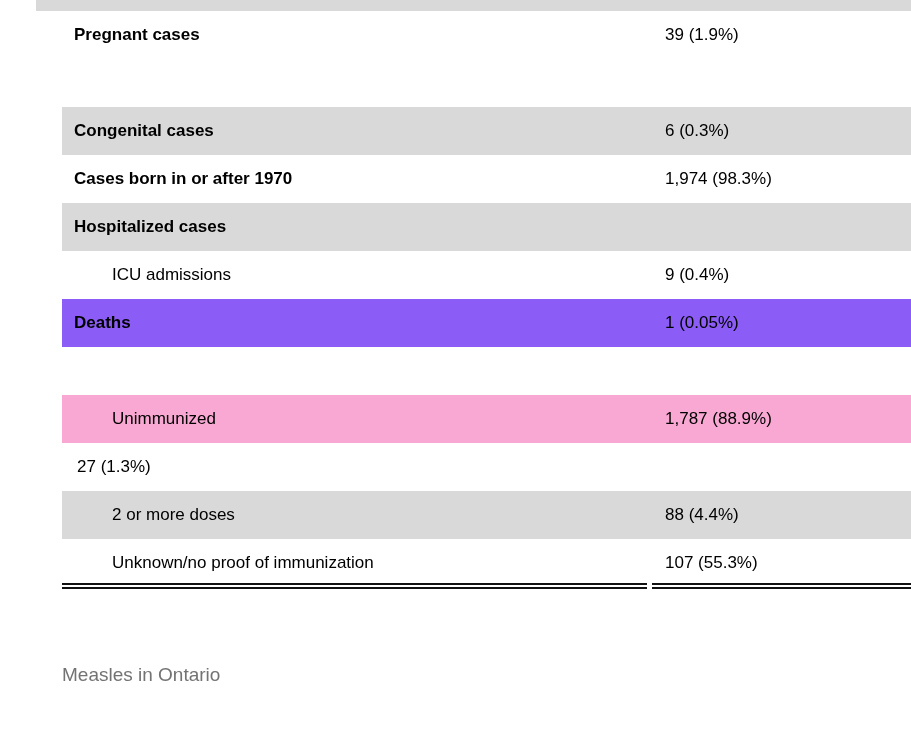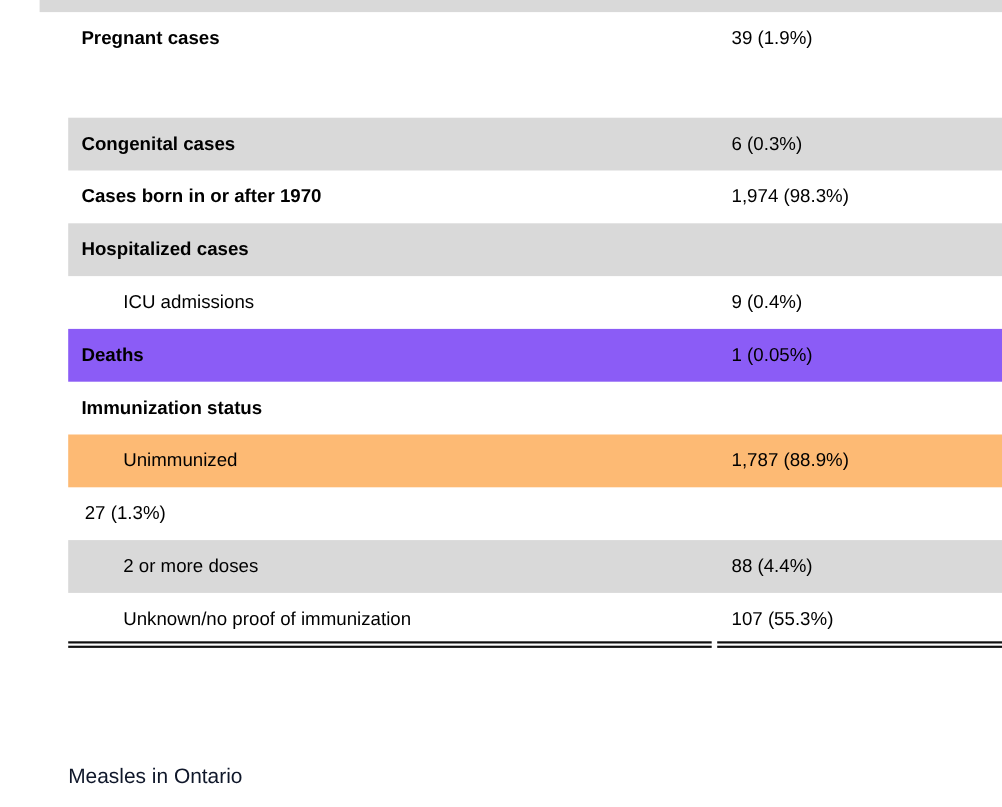--- a/index.html
+++ b/index.html
@@ -65,23 +65,23 @@
     border-top: 2px solid #111111;
     border-bottom: 2px solid #111111;
   }
   .seg-left { flex: 0 0 585px; }
   .seg-right { flex: 1; }
 
   
   .caption {
     position: absolute;
     left: 62px;
-    top: 696px;
+    top: 664px;
     font-size: 19px;
-    color: #0f172a;
+    color: #737373;
   }
 </style>
 </head>
 <body>
 
 <div class="top-strip" style="background: rgb(217, 217, 217);"></div>
 
 <div class="table-wrap">
 
 <div class="row bold">
@@ -101,24 +101,23 @@
     </div>
     <div class="row indent">
       <div class="cell label">ICU admissions</div>
       <div class="cell value">9 (0.4%)</div>
     </div>
     <div class="row shaded bold" style="background: #8b5cf6;">
       <div class="cell label">Deaths</div>
       <div class="cell value">1 (0.05%)</div>
     </div>
     <div class="row bold">
-      <div class="cell label">Immunization status</div>
       <div class="cell value"></div>
     </div>
-    <div class="row shaded indent" style="background: #fdba74;">
+    <div class="row shaded indent" style="background: #f9a8d4;">
       <div class="cell label">Unimmunized</div>
       <div class="cell value">1,787 (88.9%)</div>
     </div>
     <div class="row indent">
       <div class="cell value">27 (1.3%)</div>
     </div>
     <div class="row shaded indent" style="background: rgb(217, 217, 217);">
       <div class="cell label">2 or more doses</div>
       <div class="cell value">88 (4.4%)</div>
     </div>

